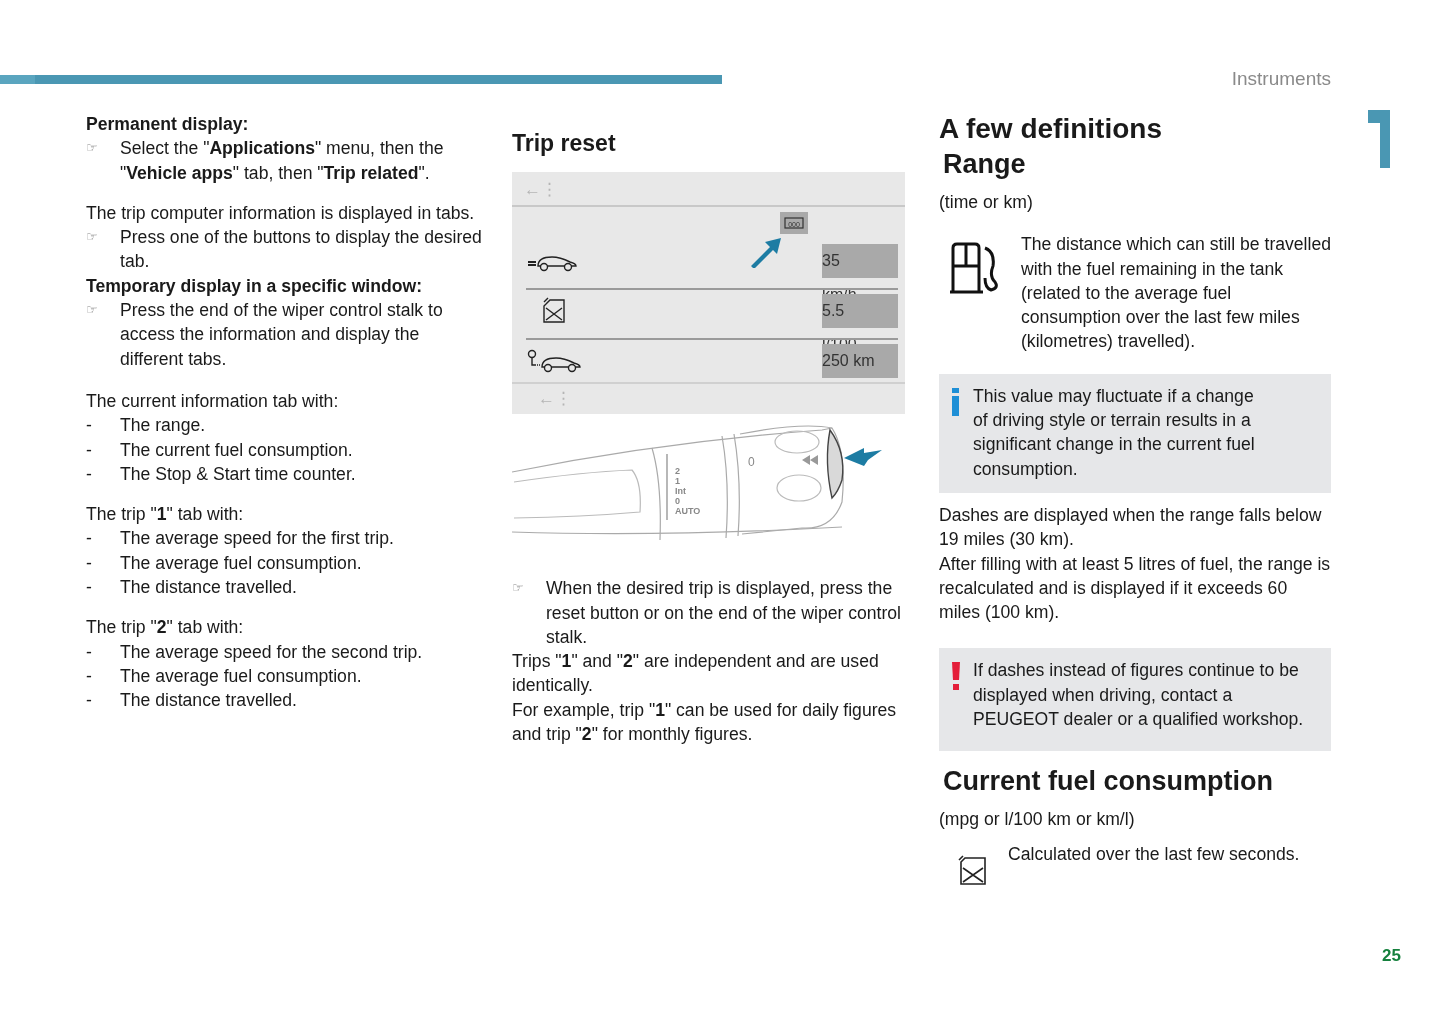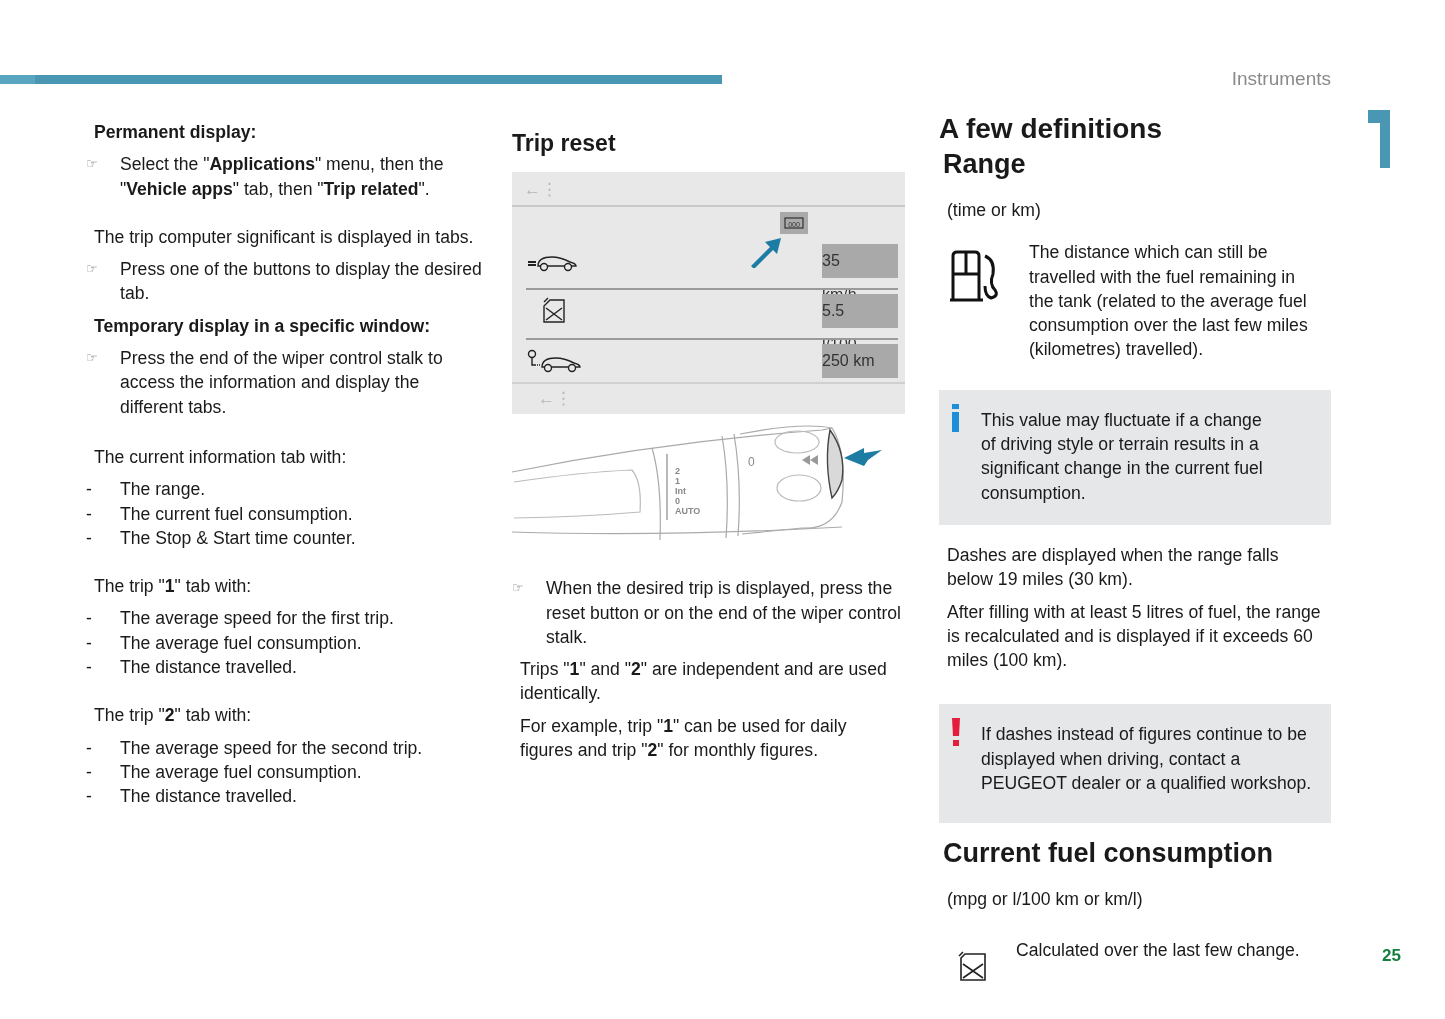--- a/index.html
+++ b/index.html
@@ -7,21 +7,21 @@
        font-family:"Liberation Sans",sans-serif;color:#1a1a1a;}
   .topbar{position:absolute;left:0;top:75px;width:722px;height:9px;background:#4a97b3;}
   .topbar .lt{position:absolute;left:0;top:0;width:35px;height:9px;background:#5aa5bf;}
   .section-title{position:absolute;right:114px;top:68px;font-size:19px;color:#8a8a8a;}
   .chapter{position:absolute;left:1368px;top:110px;width:26px;height:58px;}
   .page-num{position:absolute;left:1382px;top:946px;font-size:17px;font-weight:bold;color:#15803d;}
   .col{position:absolute;font-size:17.6px;line-height:24.3px;}
   .col1{left:86px;top:112px;width:400px;}
   .col2{left:512px;top:128px;width:394px;}
   .col3{left:939px;top:112px;width:392px;}
-  p{margin:8px;}
+  p{margin:0;}
   .b{font-weight:bold;}
   .item{position:relative;padding-left:34px;}
   .item .mk{position:absolute;left:0;top:0;color:#888;font-size:13px;}
   .item .dash{position:absolute;left:0;top:0;}
   .gap{height:16px;}
   .gap-s{height:8px;}
   h2{margin:0;font-size:24.5px;font-weight:bold;line-height:30px;}
   h3{margin:0;font-size:23px;font-weight:bold;line-height:30px;}
   h4{margin:4px;font-size:27px;font-weight:bold;line-height:28px;}
   .screen{position:relative;width:393px;height:242px;background:#e8e8e8;margin-top:14px;}
@@ -52,21 +52,21 @@
 </svg>
 <div class="page-num">25</div>
 
 <div class="col col1">
   <p class="b">Permanent display:</p>
   <div class="item">
     <span class="mk">☞</span>
     <span>Select the "</span><b>Applications</b><span>" menu, then the "</span><b>Vehicle apps</b><span>" tab, then "</span><b>Trip related</b><span>".</span>
   </div>
   <div class="gap"></div>
-  <p>The trip computer significant is displayed in tabs.</p>
+  <p>The trip computer information is displayed in tabs.</p>
   <div class="item">
     <span class="mk">☞</span>
     <span>Press one of the buttons to display the desired tab.</span>
   </div>
   <p class="b">Temporary display in a specific window:</p>
   <div class="item">
     <span class="mk">☞</span>
     <span>Press the end of the wiper control stalk to access the information and display the different tabs.</span>
   </div>
   <div class="gap" style="height:18px"></div>
@@ -204,15 +204,15 @@
   <div style="height:12px"></div>
   <h4>Current fuel consumption</h4>
   <div class="gap-s"></div>
   <p>(mpg or l/100 km or km/l)</p>
   <div style="height:10px"></div>
   <div class="fuel-row" style="padding-left:69px;margin-top:0">
     <svg class="ic" style="left:18px;top:12px" width="34" height="34">
       <path d="M2 6 L6 2 M4 8 L8 4 H28 V30 H4 V10 Z" fill="none" stroke="#222" stroke-width="1.6"></path>
       <path d="M6 14 L26 28 M26 14 L6 28" stroke="#222" stroke-width="1.6"></path>
     </svg>
-    <p>Calculated over the last few change.</p>
+    <p>Calculated over the last few seconds.</p>
   </div>
 </div>
 
 </body></html>

